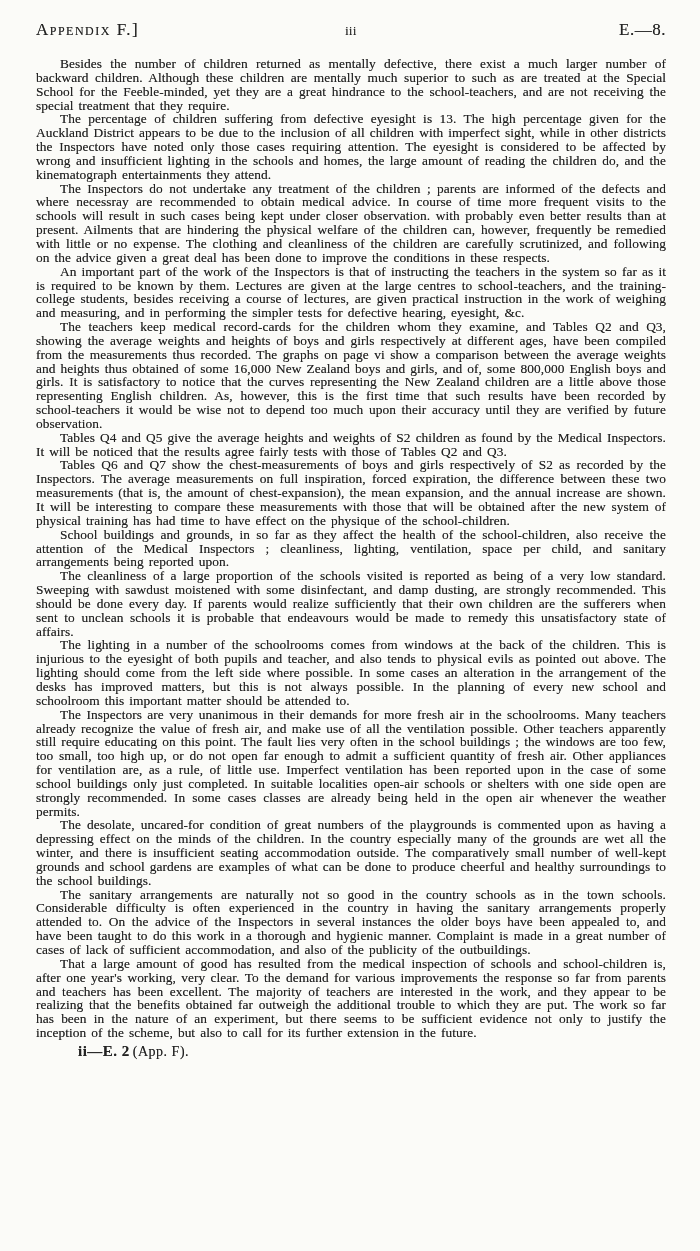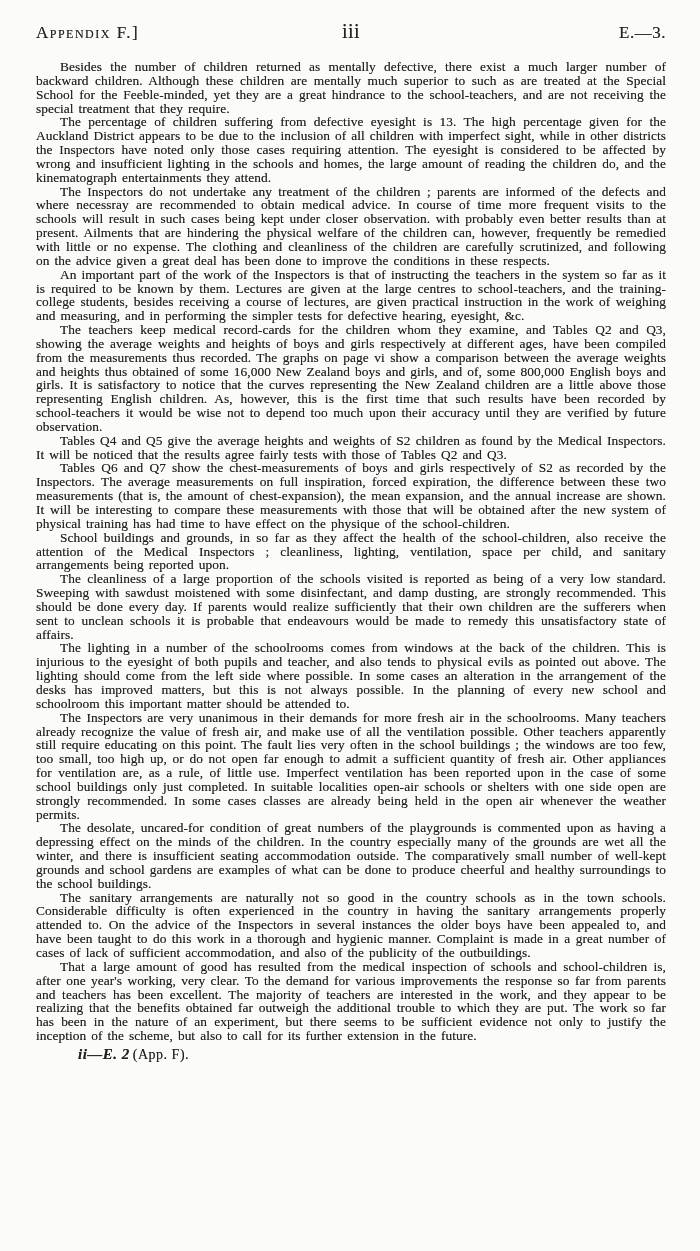--- a/index.html
+++ b/index.html
@@ -27,21 +27,21 @@
   }
   .running-head > span { flex: 1; }
   .head-left {
     font-variant: small-caps;
     letter-spacing: 1.5px;
     font-size: 17px;
     text-align: left;
   }
   .head-center {
     text-align: center;
-    font-size: 20px;
+    font-size: 12px;
     letter-spacing: 0.5px;
   }
   .head-right {
     text-align: right;
     font-size: 17px;
     letter-spacing: 0.5px;
   }
   .body-text { }
   .para {
     margin: 0;
@@ -56,36 +56,35 @@
   .page-footer {
     margin-top: 3px;
     margin-left: 42px;
     font-size: 12px;
     white-space: nowrap;
   }
   .footer-bold {
     font-weight: bold;
     font-size: 15px;
     letter-spacing: 0.5px;
-    font-style: italic;
   }
   .footer-note {
     font-size: 14px;
     letter-spacing: 0.5px;
   }
 </style>
 </head>
 <body>
 
 <div class="page">
 
   <div class="running-head">
     <span class="head-left">Appendix F.]</span>
     <span class="head-center">iii</span>
-    <span class="head-right">E.—3.</span>
+    <span class="head-right">E.—8.</span>
   </div>
 
   <div class="body-text">
 
       <p class="para">Besides the number of children returned as mentally defective, there exist a much larger number of backward children.  Although these children are mentally much superior to such as are treated at the Special School for the Feeble-minded, yet they are a great hindrance to the school-teachers, and are not receiving the special treatment that they require.</p>
       <p class="para">The percentage of children suffering from defective eyesight is 13.  The high percentage given for the Auckland District appears to be due to the inclusion of all children with imperfect sight, while in other districts the Inspectors have noted only those cases requiring attention.  The eyesight is considered to be affected by wrong and insufficient lighting in the schools and homes, the large amount of reading the children do, and the kinematograph entertainments they attend.</p>
       <p class="para">The Inspectors do not undertake any treatment of the children ;  parents are informed of the defects and where necessray are recommended to obtain medical advice.  In course of time more frequent visits to the schools will result in such cases being kept under closer observation. with probably even better results than at present.  Ailments that are hindering the physical welfare of the children can, however, frequently be remedied with little or no expense.  The clothing and cleanliness of the children are carefully scrutinized, and following on the advice given a great deal has been done to improve the conditions in these respects.</p>
       <p class="para">An important part of the work of the Inspectors is that of instructing the teachers in the system so far as it is required to be known by them.  Lectures are given at the large centres to school-teachers, and the training-college students, besides receiving a course of lectures, are given practical instruction in the work of weighing and measuring, and in performing the simpler tests for defective hearing, eyesight, &amp;c.</p>
       <p class="para">The teachers keep medical record-cards for the children whom they examine, and Tables Q2 and Q3, showing the average weights and heights of boys and girls respectively at different ages, have been compiled from the measurements thus recorded.  The graphs on page vi show a comparison between the average weights and heights thus obtained of some 16,000 New Zealand boys and girls, and of, some 800,000 English boys and girls.  It is satisfactory to notice that the curves representing the New Zealand children are a little above those representing English children.  As, however, this is the first time that such results have been recorded by school-teachers it would be wise not to depend too much upon their accuracy until they are verified by future observation.</p>
       <p class="para">Tables Q4 and Q5 give the average heights and weights of S2 children as found by the Medical Inspectors.  It will be noticed that the results agree fairly tests with those of Tables Q2 and Q3.</p>

